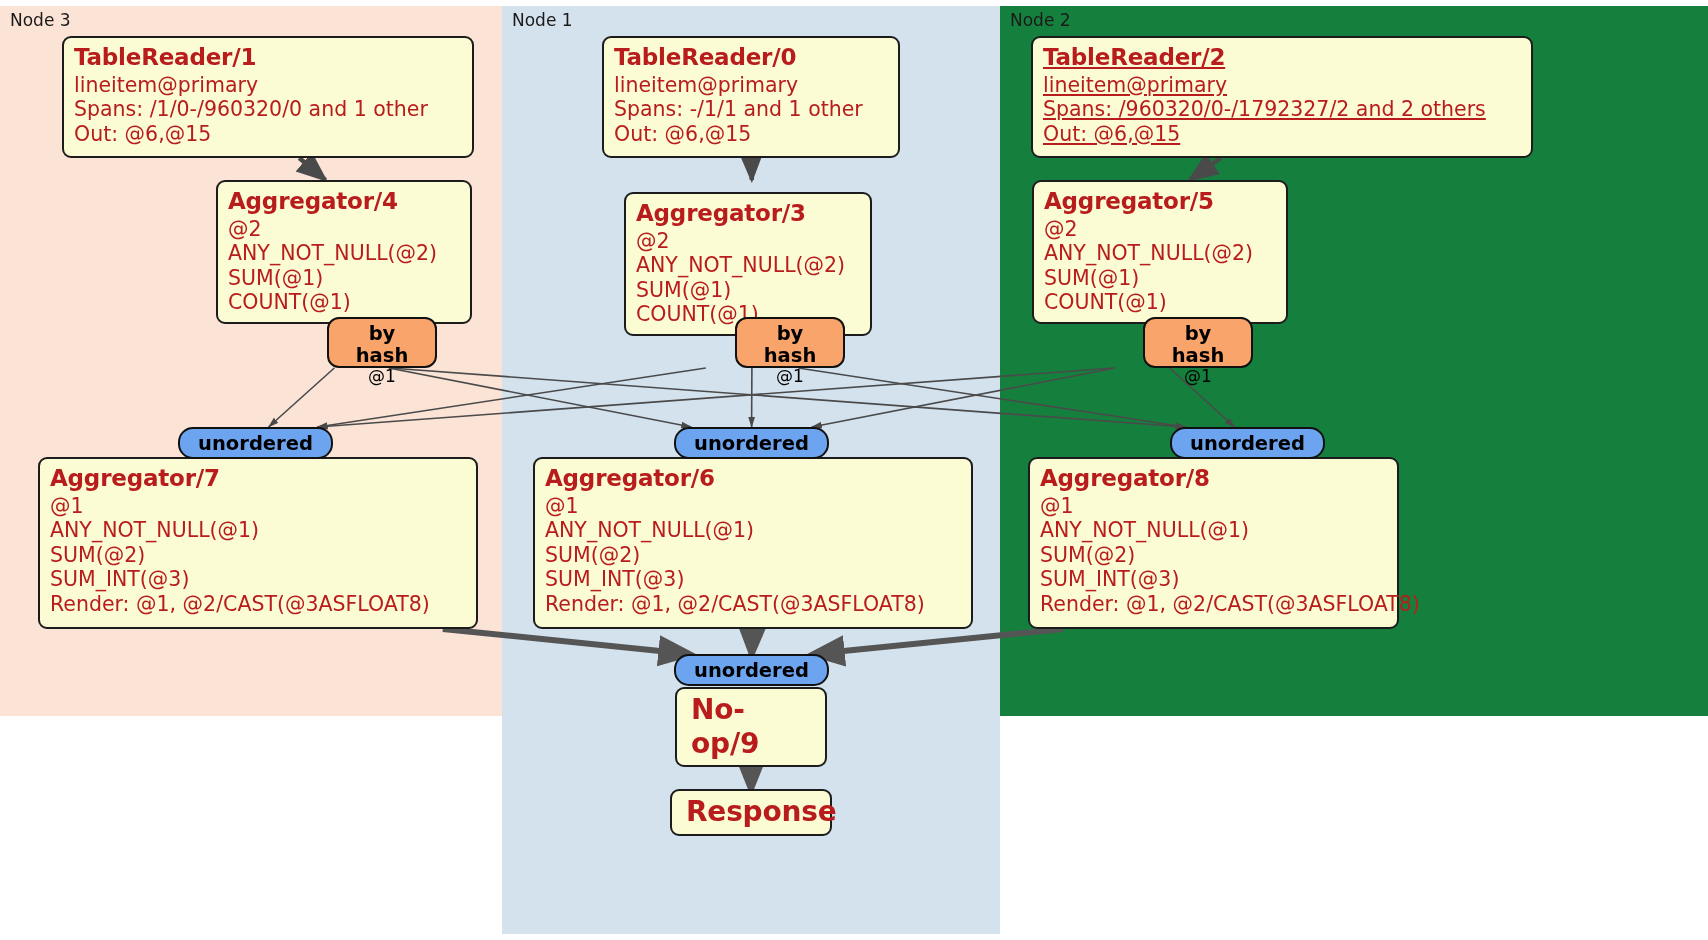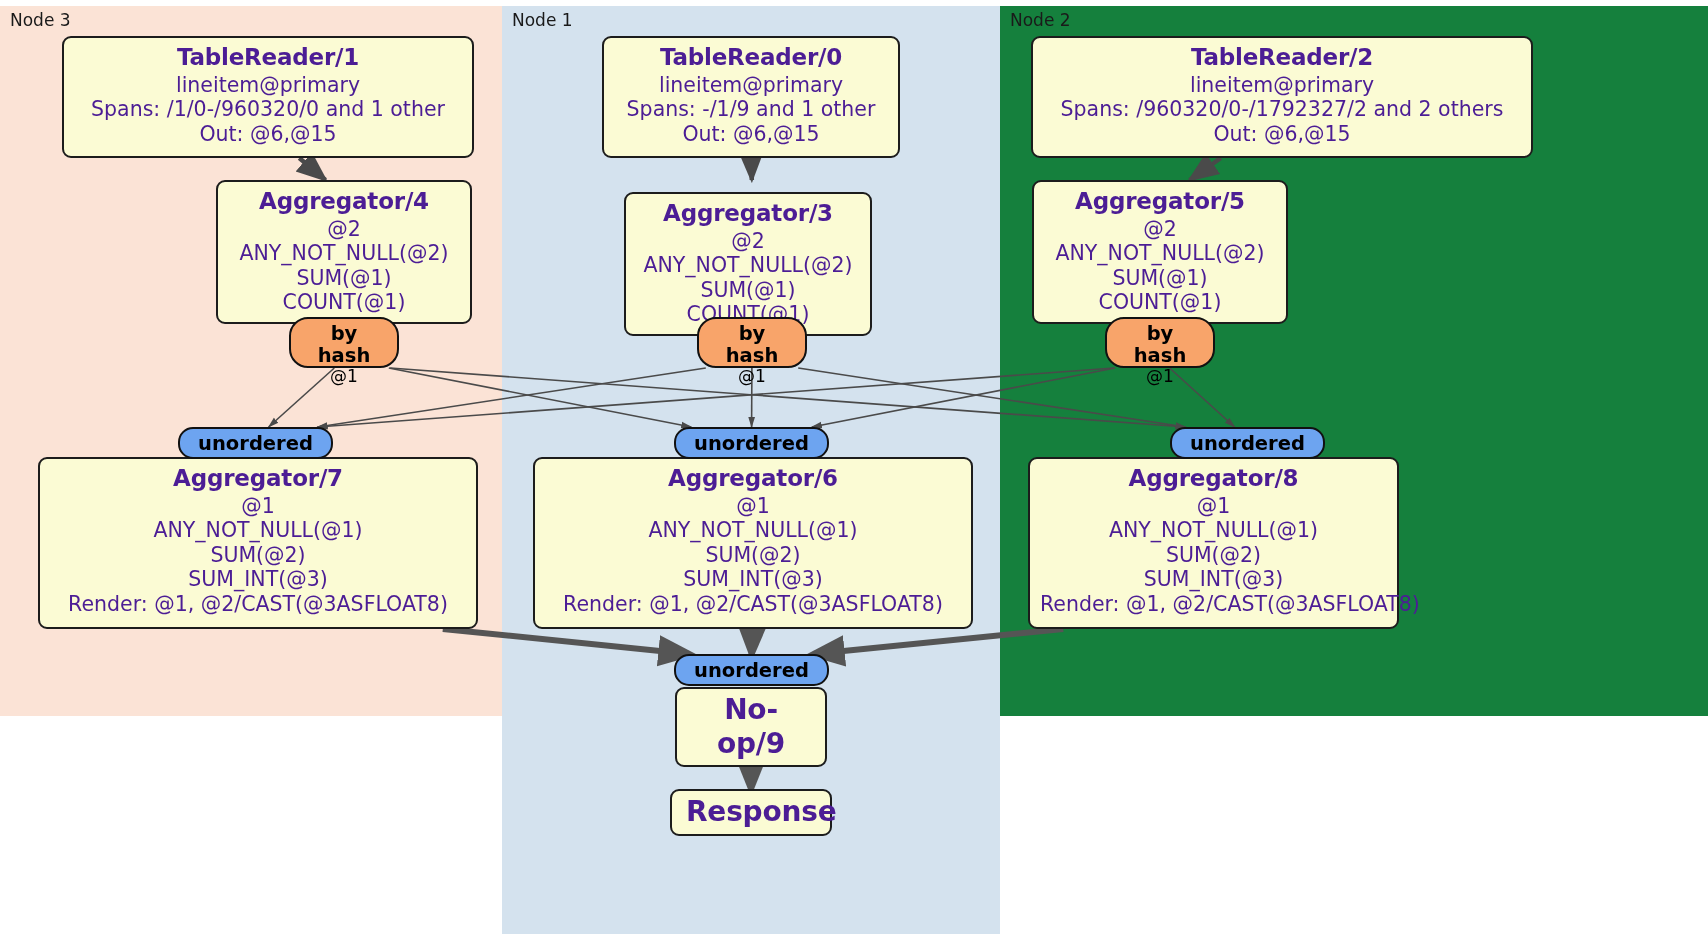--- a/index.html
+++ b/index.html
@@ -21,46 +21,46 @@
   
   #edges{position:absolute;left:0;top:0;width:1708px;height:940px;
          pointer-events:none;}
 
   
   .proc{
     position:absolute;box-sizing:border-box;
     background:#fbfbd4;
     border:2px solid #1c1c1c;
     border-radius:9px;
-    text-align:center;
     padding:6px 10px 7px 10px;
     line-height:1.20;
-    color:#4c1d95;
+    color:#b91c1c;
   }
   .proc .ttl{
     font-weight:bold;font-size:23px;letter-spacing:-0.2px;
     display:block;margin-bottom:1px;
   }
   .proc .ln{font-size:20.5px;display:block;white-space:nowrap;}
 
   
   .proc.compact{padding:4px 14px 5px 14px;}
   .proc.compact .ttl{font-size:28px;margin-bottom:0;}
 
   
   .pill{
     position:absolute;box-sizing:border-box;
     border:2px solid #111;
     text-align:center;color:#000;
     line-height:1.12;
   }
   .pill.hash{
     background:#f8a46a;
-    border-radius:19px;
+    border-radius:12px;
     padding:4px 12px 5px 12px;
+    margin-left:38px;
   }
   .pill.hash .ttl{font-weight:bold;font-size:19.5px;display:block;}
   .pill.hash .sub{font-size:17px;display:block;}
 
   .pill.unord{
     background:#6da4f0;
     border-radius:15px;
     padding:4px 16px 5px 16px;
     text-align:center;
   }
@@ -118,24 +118,24 @@
   <div id="processors">
       <div class="proc" style="left: 62px; top: 36px; width: 412px; min-height: 122px;">
         <span class="ttl">TableReader/1</span>
         <span class="ln">lineitem@primary</span>
         <span class="ln">Spans: /1/0-/960320/0 and 1 other</span>
         <span class="ln">Out: @6,@15</span>
       </div>
       <div class="proc" style="left: 602px; top: 36px; width: 298px; min-height: 122px;">
         <span class="ttl">TableReader/0</span>
         <span class="ln">lineitem@primary</span>
-        <span class="ln">Spans: -/1/9 and 1 other</span>
+        <span class="ln">Spans: -/1/1 and 1 other</span>
         <span class="ln">Out: @6,@15</span>
       </div>
-      <div class="proc" style="left: 1031px; top: 36px; width: 502px; min-height: 122px;">
+      <div class="proc" style="left: 1031px; top: 36px; width: 502px; min-height: 122px; text-decoration: underline;">
         <span class="ttl">TableReader/2</span>
         <span class="ln">lineitem@primary</span>
         <span class="ln">Spans: /960320/0-/1792327/2 and 2 others</span>
         <span class="ln">Out: @6,@15</span>
       </div>
       <div class="proc" style="left: 216px; top: 180px; width: 256px; min-height: 142px;">
         <span class="ttl">Aggregator/4</span>
         <span class="ln">@2</span>
         <span class="ln">ANY_NOT_NULL(@2)</span>
         <span class="ln">SUM(@1)</span>

